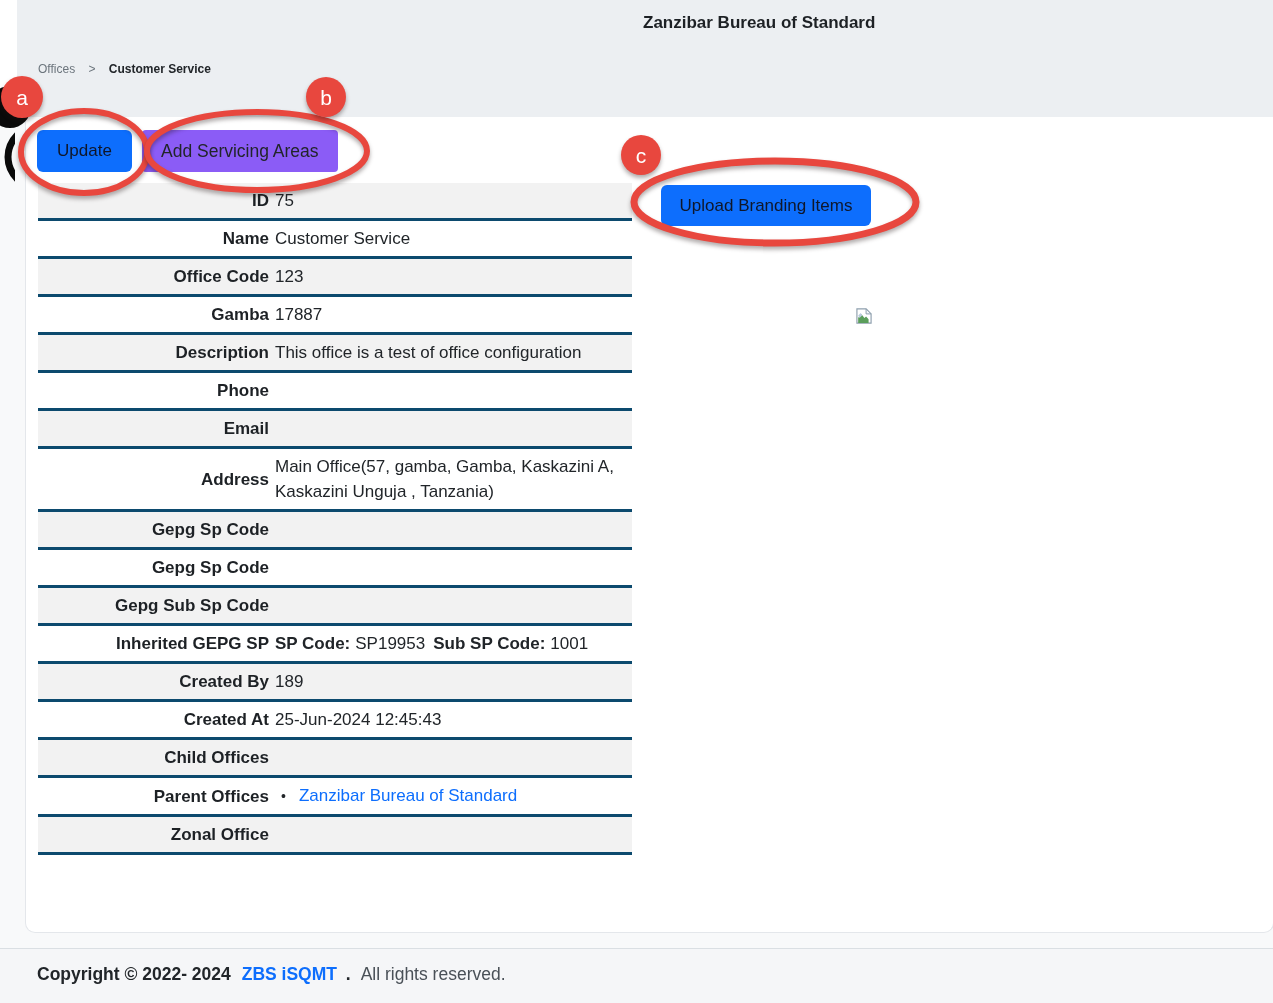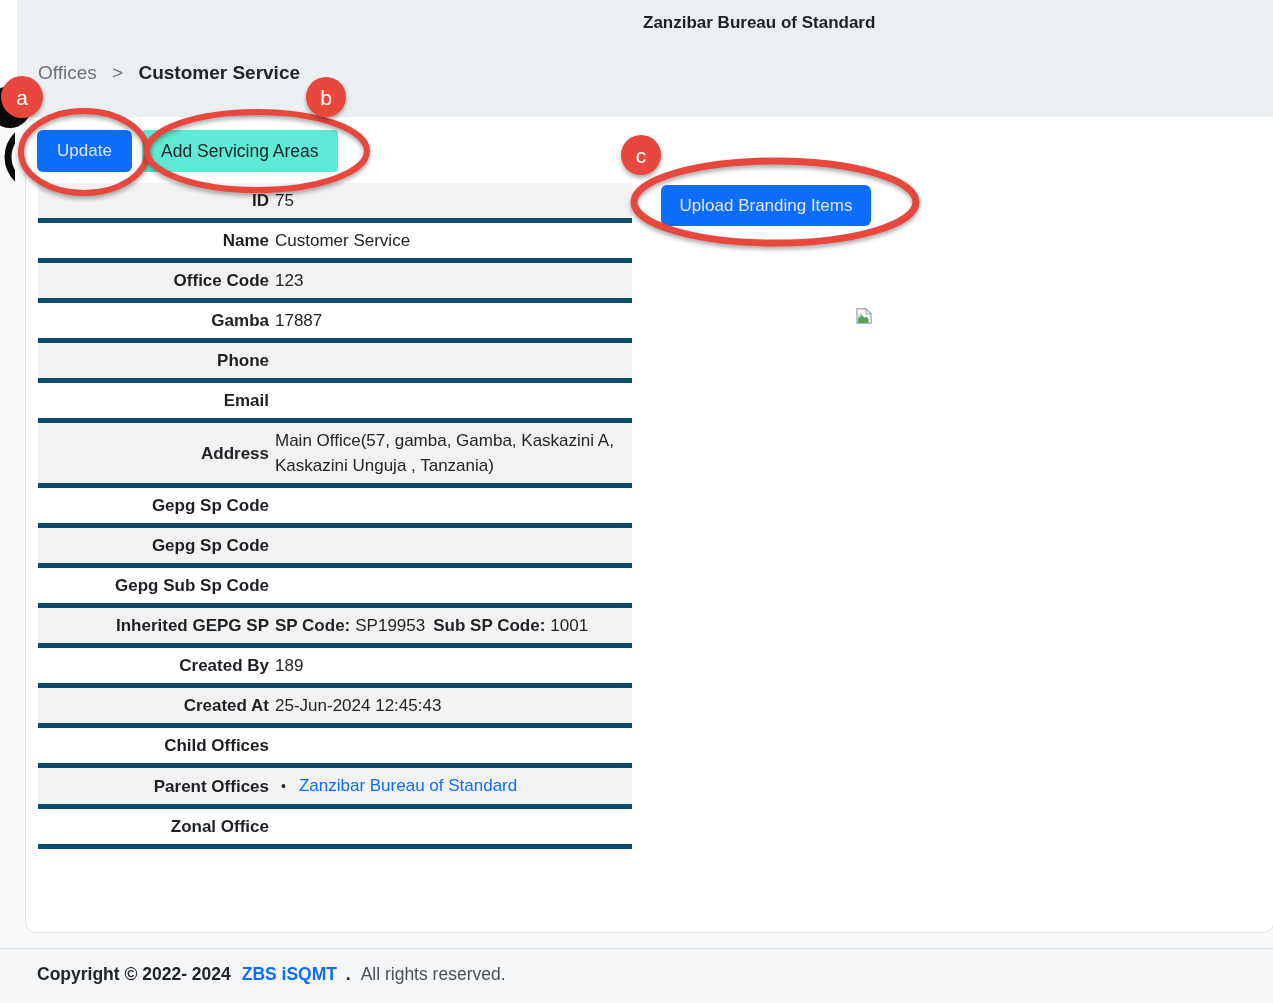--- a/index.html
+++ b/index.html
@@ -3,43 +3,43 @@
 <meta charset="utf-8">
 <style>
   * { margin:0; padding:0; box-sizing:border-box; }
   body { font-family:"Liberation Sans", sans-serif; }
   #page { position:relative; width:1273px; height:1003px; background:#f8f9fa; overflow:hidden; }
 
   
   .top-gutter { position:absolute; left:0; top:0; width:17px; height:117px; background:#ffffff; }
   .top-band { position:absolute; left:17px; top:0; width:1256px; height:117px; background:#eceff2; }
   .app-title { position:absolute; left:643px; top:13px; font-size:17px; font-weight:700; color:#1d2125; }
-  .breadcrumb { position:absolute; left:38px; top:62px; font-size:19px; color:#6c757d; }
+  .breadcrumb { position:absolute; left:38px; top:62px; font-size:12px; color:#6c757d; }
   .breadcrumb .sep { margin:0 10px; color:#6c757d; }
   .breadcrumb .current { color:#212529; font-weight:700; }
   .breadcrumb .parent { color:#6c757d; cursor:pointer; }
 
   
   .card { position:absolute; left:25px; top:117px; width:1249px; height:816px; background:#ffffff;
           border:1px solid #e4e7eb; border-top:none; border-radius:0 0 10px 10px; }
 
-  .btn-primary { position:absolute; background:#0d6efd; color:#e5e5e5; border:none; border-radius:6px;
+  .btn-primary { position:absolute; background:#0d6efd; color:#0f172a; border:none; border-radius:6px;
                  font-size:17px; font-family:inherit; cursor:pointer; }
   .update-btn { left:11px; top:13px; width:95px; height:42px; }
-  .add-areas-btn { position:absolute; left:116px; top:13px; height:42px; padding:0 19px; background:#5eead4;
+  .add-areas-btn { position:absolute; left:116px; top:13px; height:42px; padding:0 19px; background:#8b5cf6;
                    border:none; border-radius:4px; font-size:17.5px; font-family:inherit; color:#212529; cursor:pointer; }
   .upload-btn { left:635px; top:68px; width:210px; height:41px; }
 
   .letter-header { position:absolute; left:633px; top:133px; font-size:32px; font-weight:600; color:#1f2328; }
   .broken-img { position:absolute; left:828px; top:189px; width:20px; height:20px; }
 
   
   .details-table { position:absolute; left:12px; top:66px; width:594px; border-collapse:collapse;
                    font-size:17px; color:#212529; }
-  .details-table tr { border-bottom:5px solid #0c4a6e; }
+  .details-table tr { border-bottom:3px solid #0c4a6e; }
   .details-table tr:nth-child(odd) { background:#f2f2f2; }
   .details-table th { text-align:right; font-weight:700; width:233px; padding:5px 2px 5px 8px; vertical-align:middle; line-height:25px; color:#1d2125; }
   .details-table td { text-align:left; padding:5px 6px 5px 4px; vertical-align:middle; line-height:25px; }
   .p-bold { font-weight:700; margin-right:5px; }
   .p-text { margin-right:8px; }
   .p-bullet { margin:0 13px 0 6px; font-size:14px; }
   .p-link { color:#0d6efd; text-decoration:none; }
 
   
   .footer { position:absolute; left:0; top:948px; width:1273px; height:55px; background:#f5f6f8; border-top:1px solid #dadfe3;padding-left:37px; }
@@ -82,20 +82,24 @@
             <th>Name</th>
             <td>Customer Service</td>
           </tr>
           <tr>
             <th>Office Code</th>
             <td>123</td>
           </tr>
           <tr>
             <th>Gamba</th>
             <td>17887</td>
+          </tr>
+          <tr>
+            <th>Description</th>
+            <td>This office is a test of office configuration</td>
           </tr>
           <tr>
             <th>Phone</th>
             <td></td>
           </tr>
           <tr>
             <th>Email</th>
             <td></td>
           </tr>
           <tr>

